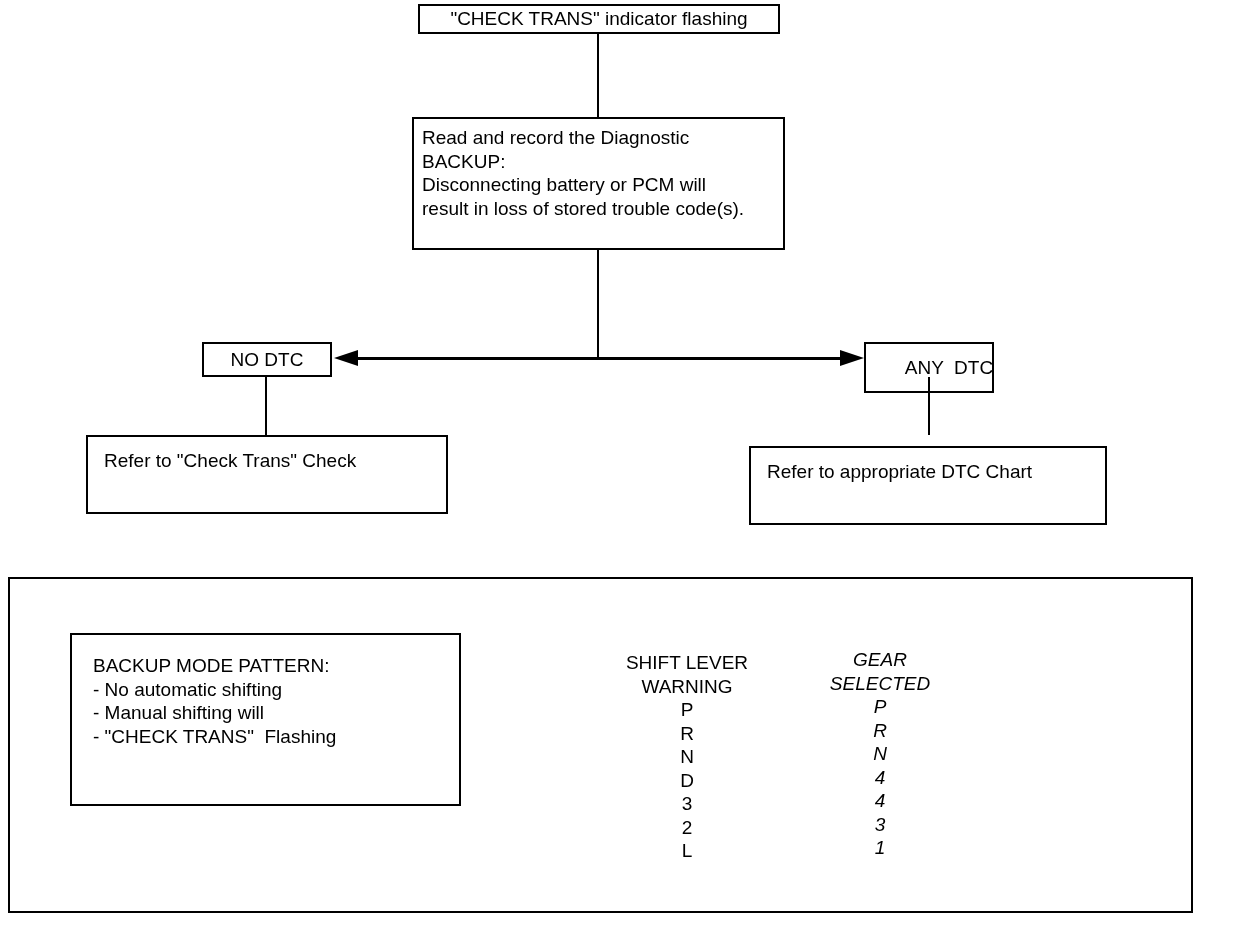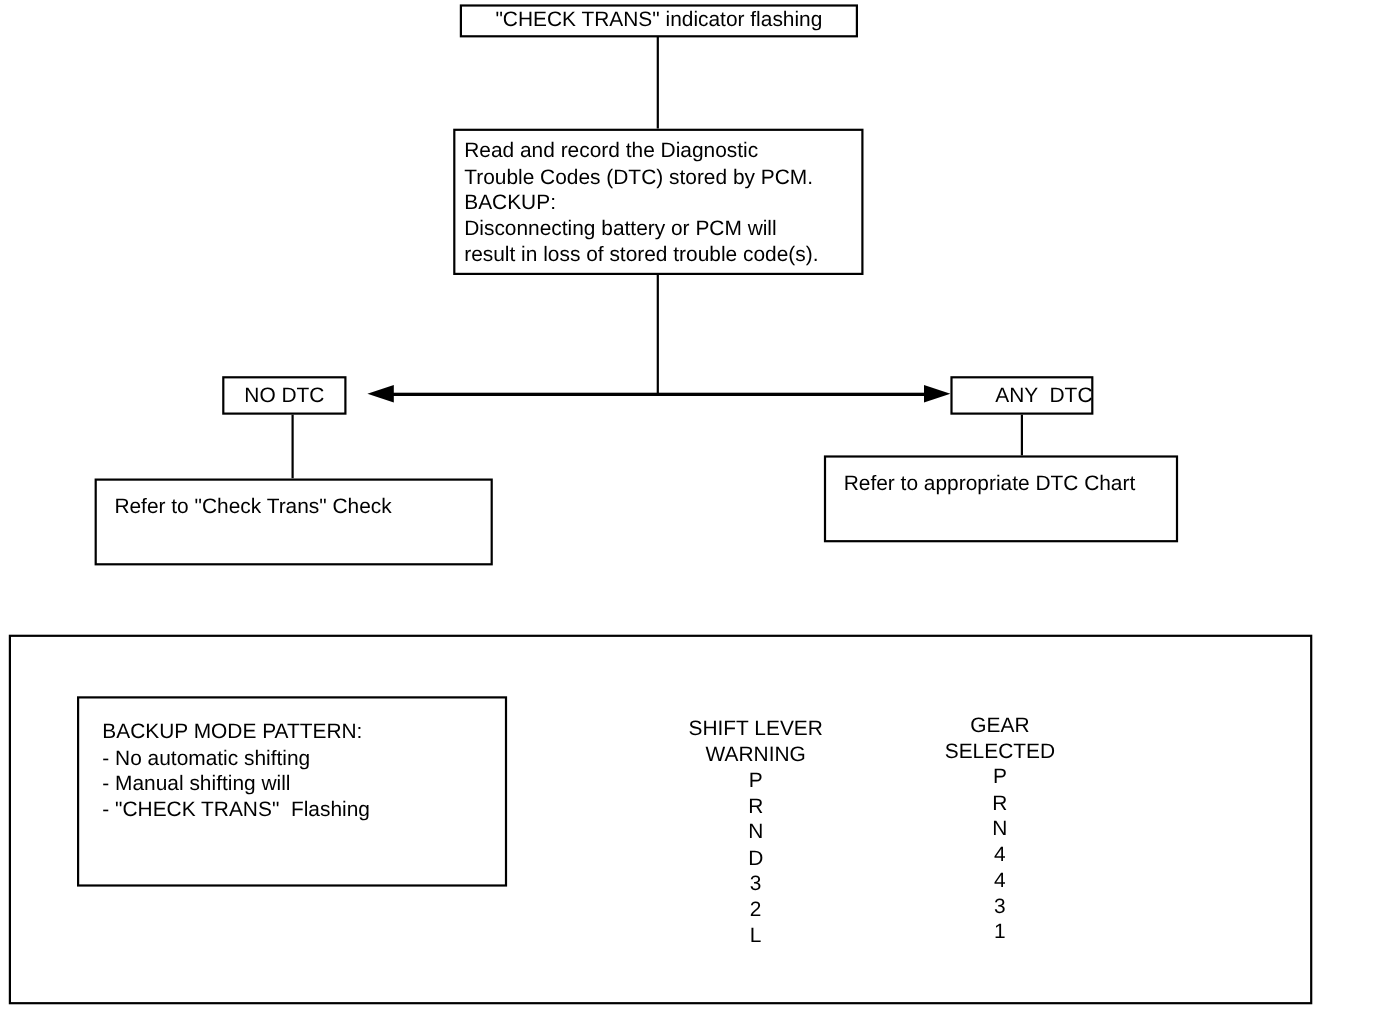--- a/index.html
+++ b/index.html
@@ -85,48 +85,47 @@
 <div class="canvas">
 
   <div class="box center" style="left:418px; top:4px; width:362px; height:30px;">
     <span class="pre">"CHECK TRANS" indicator flashing</span>
   </div>
 
   <div class="vline" style="left:597px; top:33px; height:84px;"></div>
 
   <div class="box read-box" style="left:412px; top:117px; width:373px; height:133px;">
     <div class="textline">Read and record the Diagnostic</div>
-    <div class="textline">Trouble Codes (DTC) stored by PCM.</div>
     <div class="textline">BACKUP:</div>
     <div class="textline">Disconnecting battery or PCM will</div>
     <div class="textline">result in loss of stored trouble code(s).</div>
   </div>
 
   <div class="vline" style="left:597px; top:250px; height:108px;"></div>
 
   <div class="hline" style="left:350px; top:357px; width:500px;"></div>
   <div class="arrowhead left" style="left:334px; top:350px;"></div>
   <div class="arrowhead right" style="left:840px; top:350px;"></div>
 
-  <div class="box center" style="left:202px; top:342px; width:113px; height:35px;justify-content:center;">
+  <div class="box center" style="left:202px; top:342px; width:130px; height:35px;justify-content:center;">
     <span class="pre">NO DTC</span>
   </div>
 
-  <div class="box center" style="left:864px; top:342px; width:130px; height:35px;padding-left:40px;">
+  <div class="box center" style="left:864px; top:342px; width:130px; height:51px;padding-left:40px;">
     <span class="pre">ANY  DTC</span>
   </div>
 
   <div class="vline" style="left:265px; top:377px; height:58px;"></div>
   <div class="vline" style="left:928px; top:377px; height:58px;"></div>
 
   <div class="box refer-box" style="left:86px; top:435px; width:362px; height:79px;">
     <div class="textline">Refer to "Check Trans" Check</div>
   </div>
 
-  <div class="box refer-box" style="left:749px; top:414px; width:322px; height:79px;">
+  <div class="box refer-box" style="left:749px; top:446px; width:358px; height:79px;">
     <div class="textline">Refer to appropriate DTC Chart</div>
   </div>
 
   <div class="box" style="left:8px; top:577px; width:1185px; height:336px;"></div>
 
   <div class="box backup-box" style="left:70px; top:633px; width:391px; height:173px;">
     <div class="textline">BACKUP MODE PATTERN:</div>
     <div class="backup-items">
       <div class="textline">- No automatic shifting</div>
       <div class="textline">- Manual shifting will</div>
@@ -139,21 +138,21 @@
     <div class="textline">WARNING</div>
     <div class="textline">P</div>
     <div class="textline">R</div>
     <div class="textline">N</div>
     <div class="textline">D</div>
     <div class="textline">3</div>
     <div class="textline">2</div>
     <div class="textline">L</div>
   </div>
 
-  <div class="table-col" style="left:824px; top:612px;">
+  <div class="table-col" style="left:795px; top:612px;font-style:italic;">
     <div class="textline">GEAR</div>
     <div class="textline">SELECTED</div>
     <div class="textline">P</div>
     <div class="textline">R</div>
     <div class="textline">N</div>
     <div class="textline">4</div>
     <div class="textline">4</div>
     <div class="textline">3</div>
     <div class="textline">1</div>
   </div>

